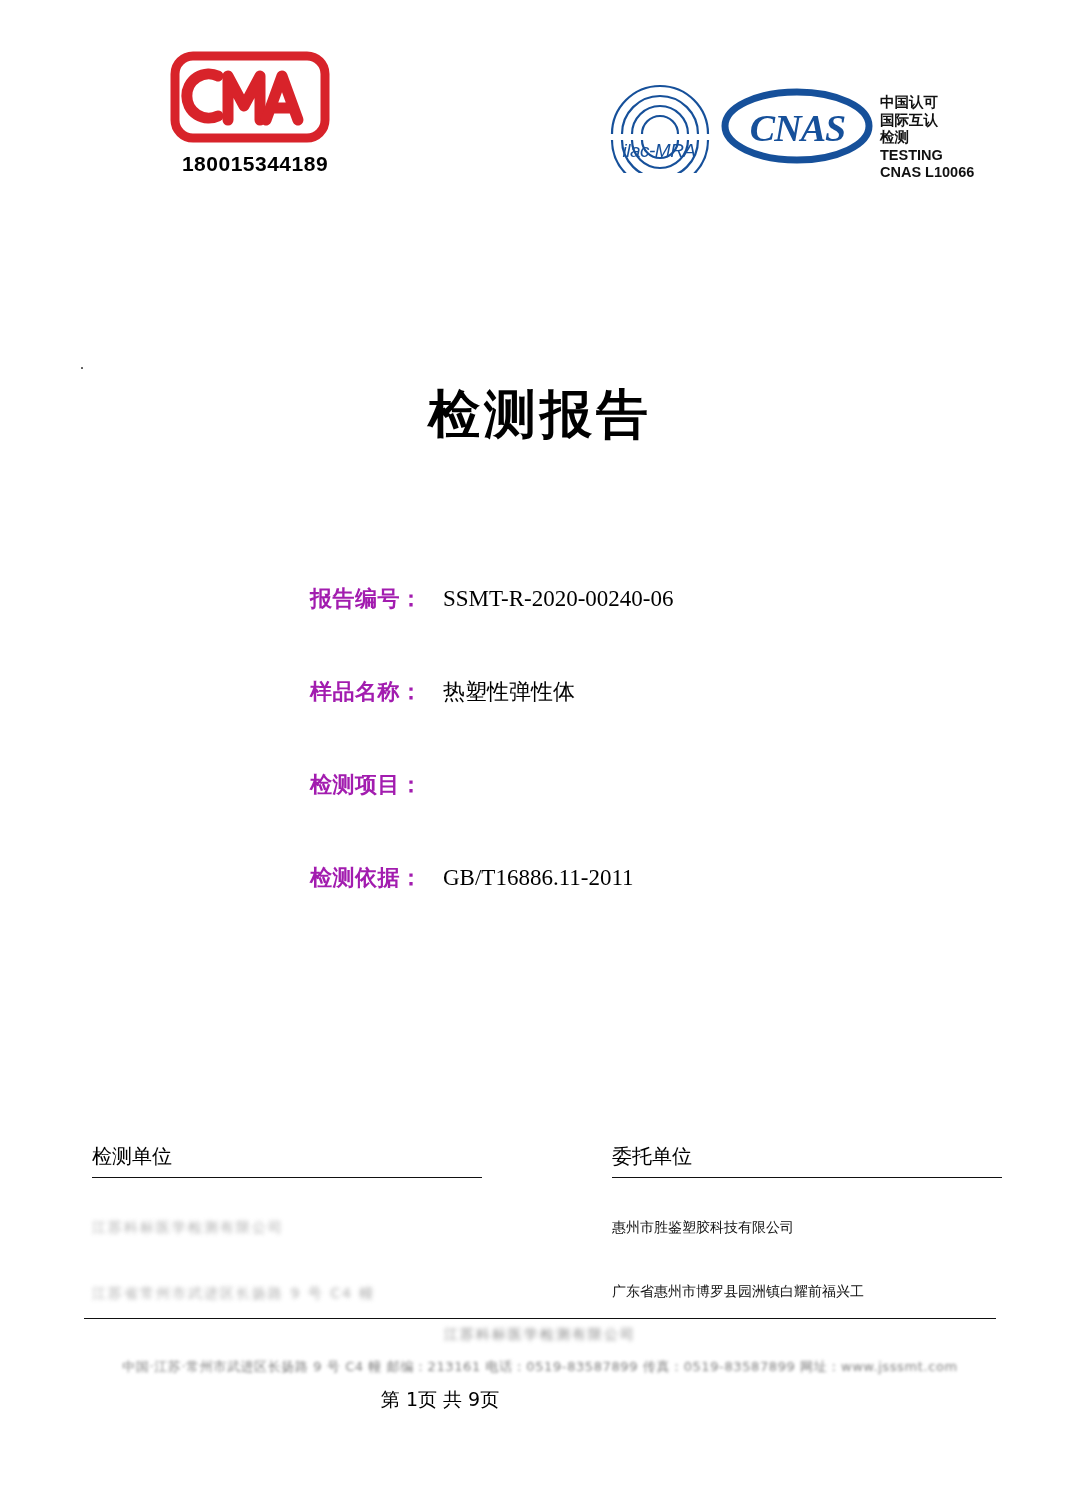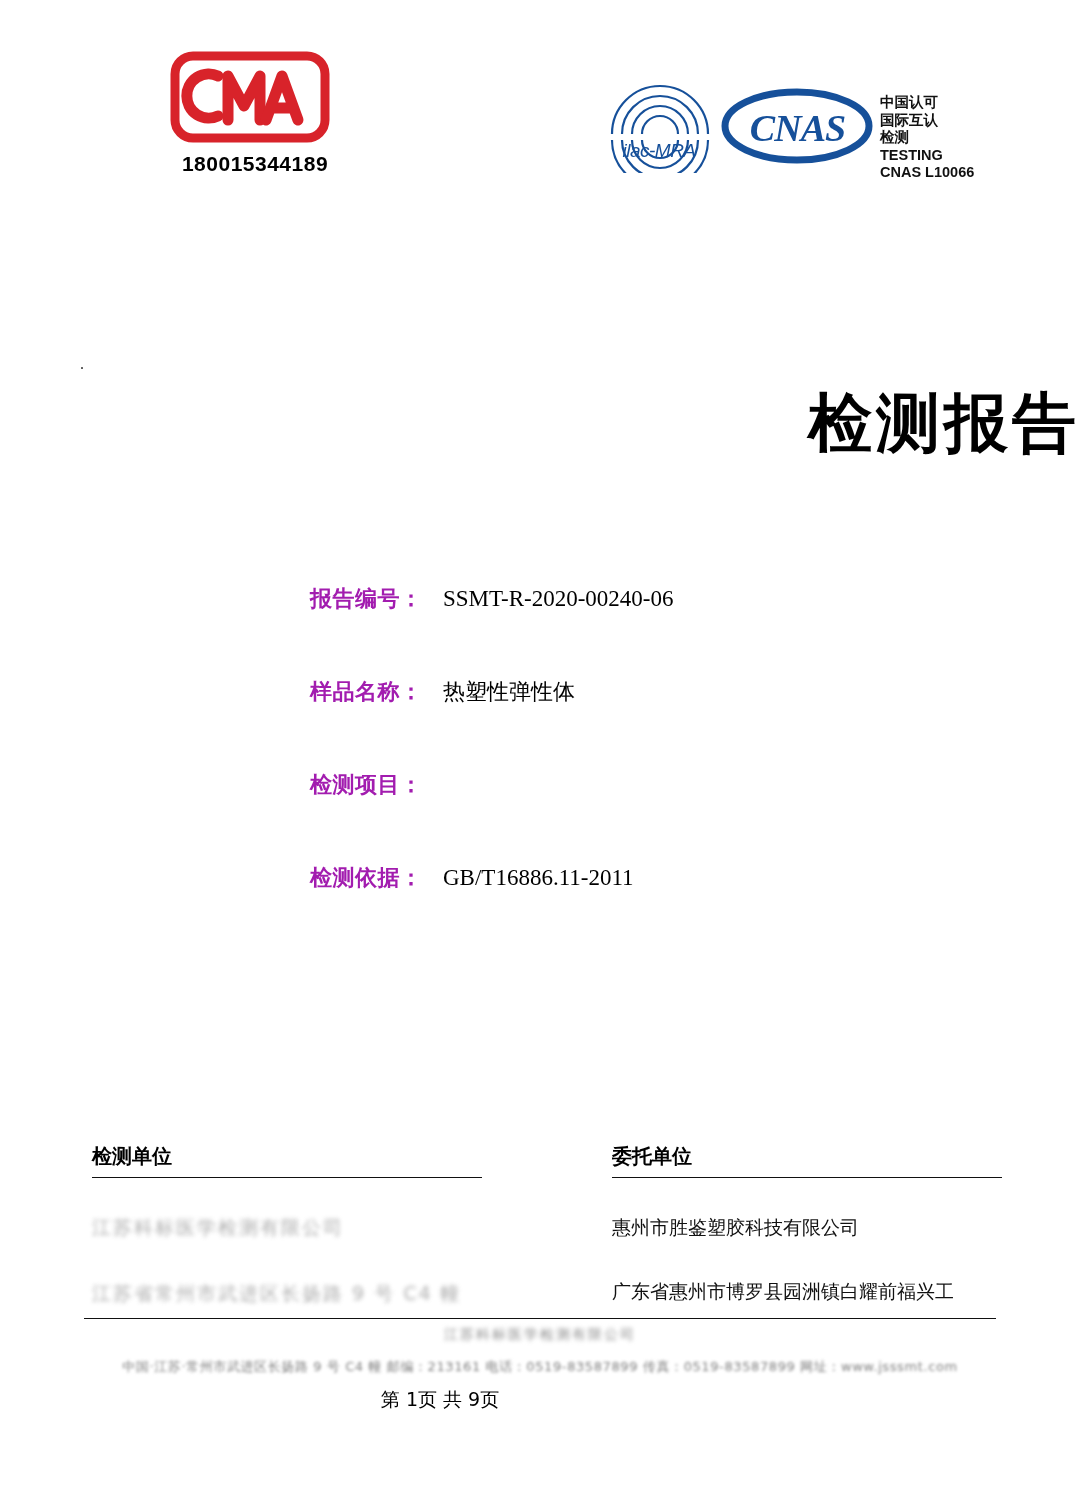--- a/index.html
+++ b/index.html
@@ -115,23 +115,23 @@
     left: 80px;
     top: 355px;
     font-size: 16px;
     color: #333;
   }
   .title {
     position: absolute;
     top: 380px;
     left: 0;
     width: 1080px;
-    text-align: right;
-    font-family: "DejaVu Sans", sans-serif;
-    font-size: 64px;
+    text-align: center;
+    font-family: "DejaVu Sans", sans-serif;
+    font-size: 52px;
     font-weight: 700;
     letter-spacing: 4px;
     color: #000;
   }
 
   
   .fields {
     position: absolute;
     left: 310px;
     top: 558px;
@@ -166,32 +166,32 @@
   
   .sig {
     position: absolute;
     width: 390px;
   }
   .sig.left  { left: 92px;  top: 1143px; }
   .sig.right { left: 612px; top: 1143px; }
   .sig-head {
     font-family: "DejaVu Sans", sans-serif;
     font-size: 20px;
-    font-weight: 700;
+    font-weight: 400;
     color: #000;
     padding-bottom: 7px;
   }
   .sig-rule {
     border-bottom: 1px solid #111;
     width: 390px;
     margin-bottom: 18px;
   }
   .sig-line {
     font-family: "DejaVu Sans", sans-serif;
-    font-size: 19px;
+    font-size: 14px;
     line-height: 34px;
     color: #111;
     margin-top: 32px;
   }
   .blurred {
     color: #8d8d8d;
     filter: blur(2.1px);
     opacity: .72;
     letter-spacing: 2px;
   }

